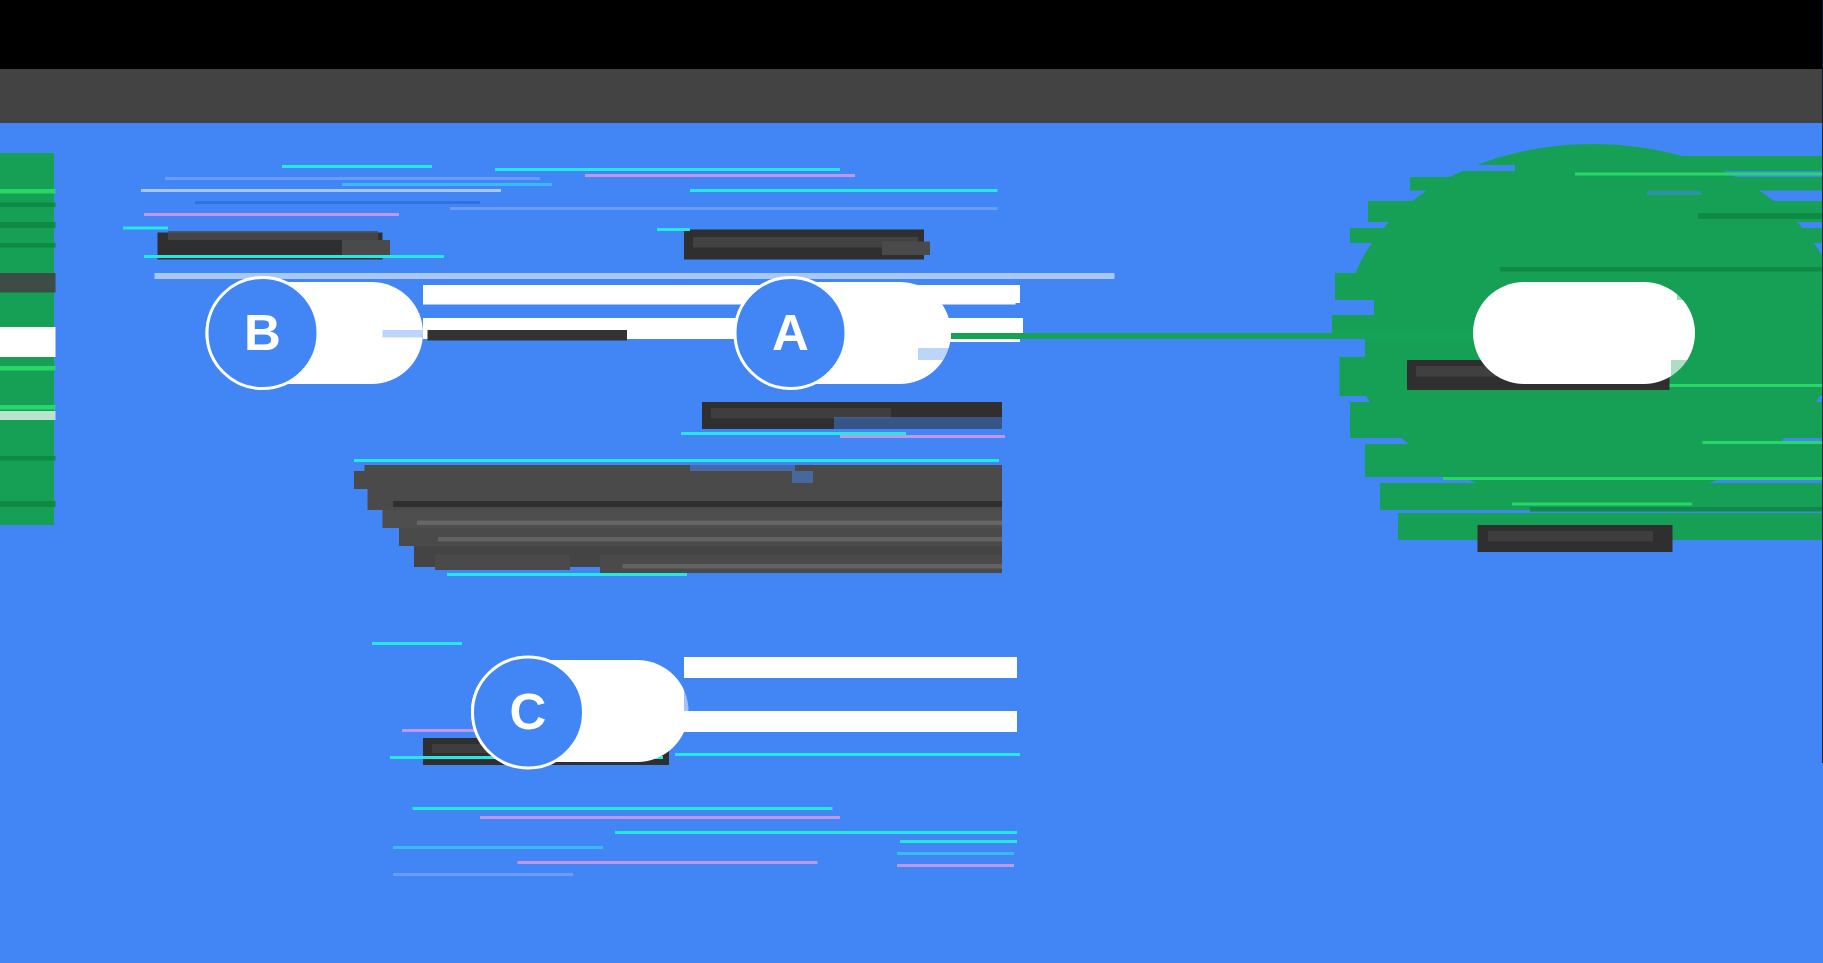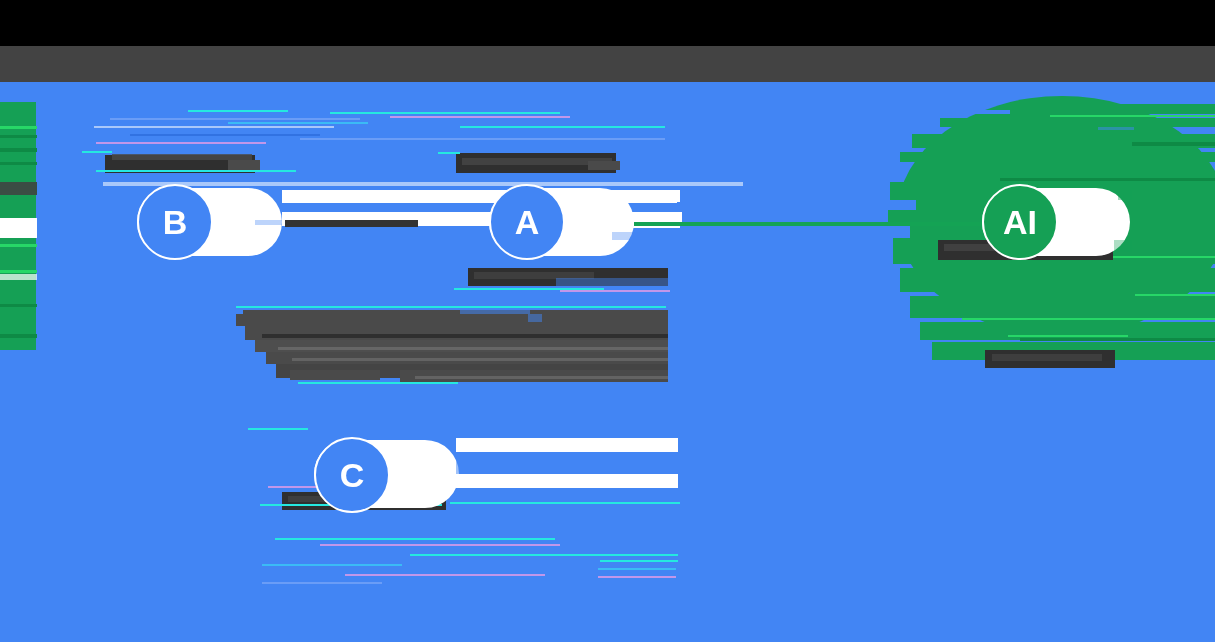--- a/index.html
+++ b/index.html
@@ -269,23 +269,20 @@
     <div class="pill" style="left:982px; top:106px; width:148px;"></div>
     <div class="gslice" style="left:1118px; top:108px; width:14px; height:10px; opacity:.4;"></div>
     <div class="gslice" style="left:1114px; top:158px; width:18px; height:12px; opacity:.35;"></div>
 
     <div class="circle circle-blue" style="left:137px; top:102px;">
       <span>B</span>
     </div>
     <div class="circle circle-blue" style="left:489px; top:102px;">
       <span>A</span>
     </div>
-    <div class="circle circle-green" style="left:982px; top:102px;">
-      <span>AI</span>
-    </div>
 
     <div class="smear-dk" style="left:468px; top:186px; width:200px; height:18px;"></div>
     <div class="smear" style="left:474px; top:190px; width:120px; height:7px; opacity:.6;"></div>
     <div class="slice" style="left:556px; top:196px; width:115px; height:8px; opacity:.45;"></div>
     <div class="label" style="left:468px; top:186px; width:205px; height:18px; background:transparent;"></div>
     <div class="scan scan-cyan" style="left:454px; top:206px; width:150px;"></div>
     <div class="scan scan-pink" style="left:560px; top:208px; width:110px;"></div>
 
     <div class="smear-dk" style="left:985px; top:268px; width:130px; height:18px;"></div>
     <div class="smear" style="left:992px; top:272px; width:110px; height:7px; opacity:.55;"></div>

